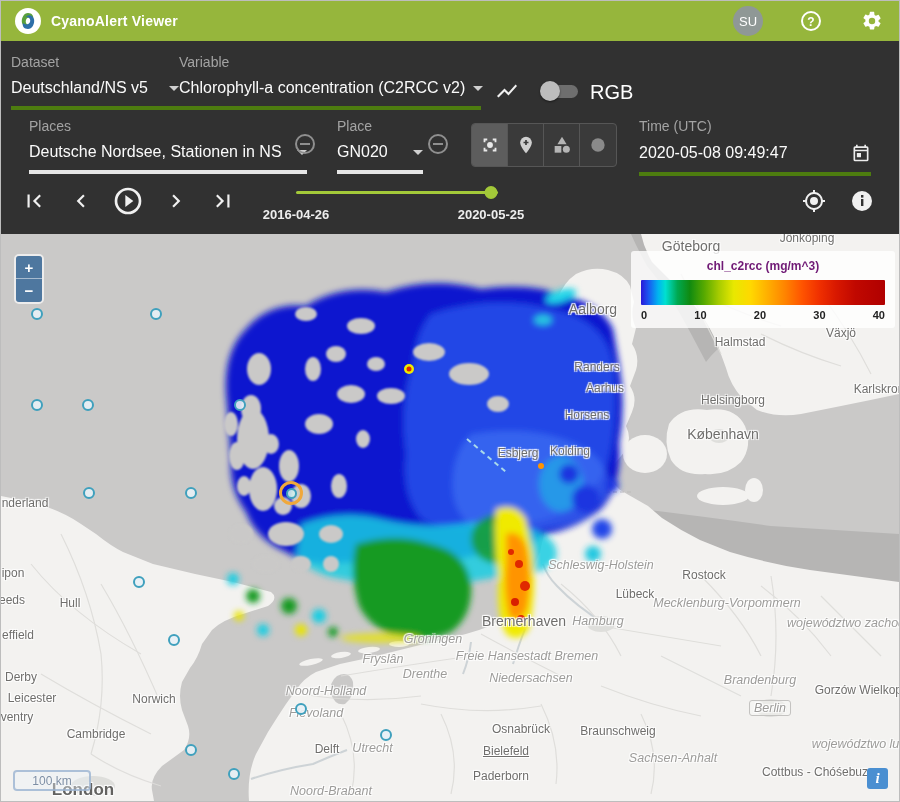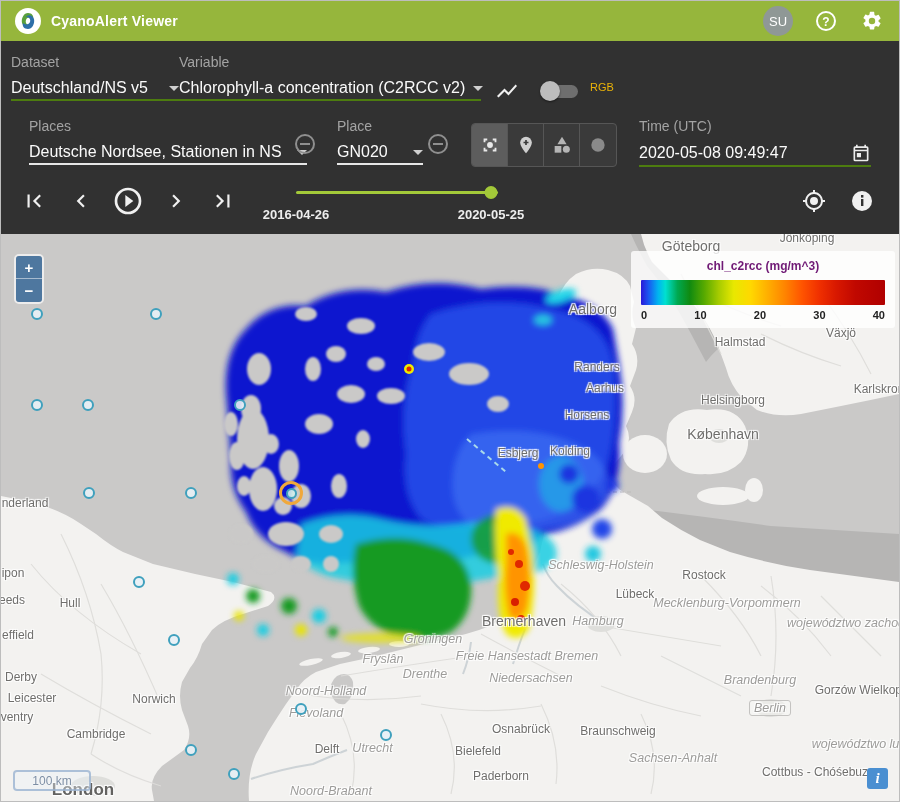--- a/index.html
+++ b/index.html
@@ -4,36 +4,36 @@
 <style>
   * { margin:0; padding:0; box-sizing:border-box; }
   html,body { background:#e8e8e8; }
   body { font-family:"Liberation Sans", sans-serif; }
   .app { position:relative; width:900px; height:802px; border:1px solid #bdbdbd; background:#313131; overflow:hidden; }
 
   
   .hdr { position:relative; height:40px; background:#96b63c; display:flex; align-items:center; padding:0 14px; }
   .logo { width:26px; height:26px; border-radius:50%; background:#fff; display:flex; align-items:center; justify-content:center; margin-right:10px; }
   .app-title { color:#fff; font-size:14px; font-weight:bold; letter-spacing:.2px; }
-  .hdr-right { margin-left:auto; display:flex; align-items:center; gap:20px; }
+  .hdr-right { margin-left:auto; display:flex; align-items:center; gap:35px; }
   .avatar { width:30px; height:30px; border-radius:50%; background:#8f9896; color:#fff; font-size:13px; display:flex; align-items:center; justify-content:center; }
   .hbtn { background:none; border:none; cursor:pointer; width:26px; height:26px; display:flex; align-items:center; justify-content:center; padding:0; }
 
   
   .controls { position:relative; height:193px; background:#313131; }
   .field { position:absolute; }
   .field-label { font-size:14px; color:#a3a3a3; margin-bottom:9px; }
-  .field-value { display:flex; align-items:center; justify-content:space-between; font-size:16px; color:#fafafa; padding-bottom:2px; border-bottom:2px solid #4d7c0f; white-space:nowrap; cursor:pointer; }
+  .field-value { display:flex; align-items:center; justify-content:space-between; font-size:16px; color:#fafafa; padding-bottom:9px; border-bottom:4px solid #4d7c0f; white-space:nowrap; cursor:pointer; }
   .field-value.bright { border-bottom-color:#e6e6e6; }
   .caret { width:0; height:0; border-left:5px solid transparent; border-right:5px solid transparent; border-top:5px solid #cfcfcf; margin-left:8px; }
   .ibtn { position:absolute; background:none; border:none; cursor:pointer; padding:0; display:flex; align-items:center; justify-content:center; }
   .switch { position:absolute; width:36px; height:20px; cursor:pointer; }
   .switch .track { position:absolute; left:0; top:4px; width:36px; height:13px; border-radius:7px; background:#6e6e6e; }
   .switch .knob { position:absolute; left:-2px; top:0; width:20px; height:20px; border-radius:50%; background:#bdbdbd; box-shadow:0 1px 2px rgba(0,0,0,.5); }
-  .rgb-label { position:absolute; color:#eab308; font-size:11px; }
+  .rgb-label { position:absolute; color:#ffffff; font-size:20px; }
   .btn-group { position:absolute; display:flex; border:1px solid #565656; border-radius:4px; overflow:hidden; background:#3a3a3a; }
   .btn-group button { width:36px; height:42px; background:none; border:none; border-right:1px solid #565656; display:flex; align-items:center; justify-content:center; cursor:pointer; }
   .btn-group button:last-child { border-right:none; }
   .btn-group button.sel { background:#5d5d5d; }
   .slider { position:absolute; }
   .slider .track { position:relative; height:3px; background:#a3c939; border-radius:2px; }
   .slider .thumb { position:absolute; top:-5px; width:13px; height:13px; border-radius:50%; background:#a3c939; transform:translateX(-50%); cursor:pointer; }
   .slider .date { position:absolute; top:16px; transform:translateX(-50%); color:#ededed; font-size:13px; font-weight:bold; white-space:nowrap; }
 
   
@@ -387,21 +387,21 @@
         <div class="map-label region" style="left: 526px; top: 422px;">Freie Hansestadt Bremen</div>
         <div class="map-label region" style="left: 424px; top: 440px;">Drenthe</div>
         <div class="map-label region" style="left: 530px; top: 444px;">Niedersachsen</div>
         <div class="map-label region" style="left: 325px; top: 457px;">Noord-Holland</div>
         <div class="map-label region" style="left: 315px; top: 479px;">Flevoland</div>
         <div class="map-label region" style="left: 352px; top: 514px; padding-left: 39px;">Utrecht</div>
         <div class="map-label city" style="left: 326px; top: 515px;">Delft</div>
         <div class="map-label region" style="left: 330px; top: 557px;">Noord-Brabant</div>
         <div class="map-label city" style="left: 520px; top: 495px;">Osnabrück</div>
         <div class="map-label city" style="left: 617px; top: 497px;">Braunschweig</div>
-        <div class="map-label city" style="left: 477px; top: 517px;">Bielefeld</div>
+        <div class="map-label city" style="left: 505px; top: 517px; text-decoration: underline;">Bielefeld</div>
         <div class="map-label city" style="left: 500px; top: 542px;">Paderborn</div>
         <div class="map-label region" style="left: 672px; top: 524px;">Sachsen-Anhalt</div>
         <div class="map-label region boxed" style="left: 769px; top: 474px;">Berlin</div>
         <div class="map-label region" style="left: 759px; top: 446px;">Brandenburg</div>
         <div class="map-label city" style="left: 862px; top: 456px;">Gorzów Wielkopol</div>
         <div class="map-label region" style="left: 858px; top: 510px;">województwo lub</div>
         <div class="map-label city" style="left: 814px; top: 538px;">Cottbus - Chóśebuz</div>
         <div class="map-label city" style="left: 24px; top: 269px;">nderland</div>
         <div class="map-label city" style="left: 12px; top: 339px;">ipon</div>
         <div class="map-label city" style="left: 11px; top: 366px;">eeds</div>

